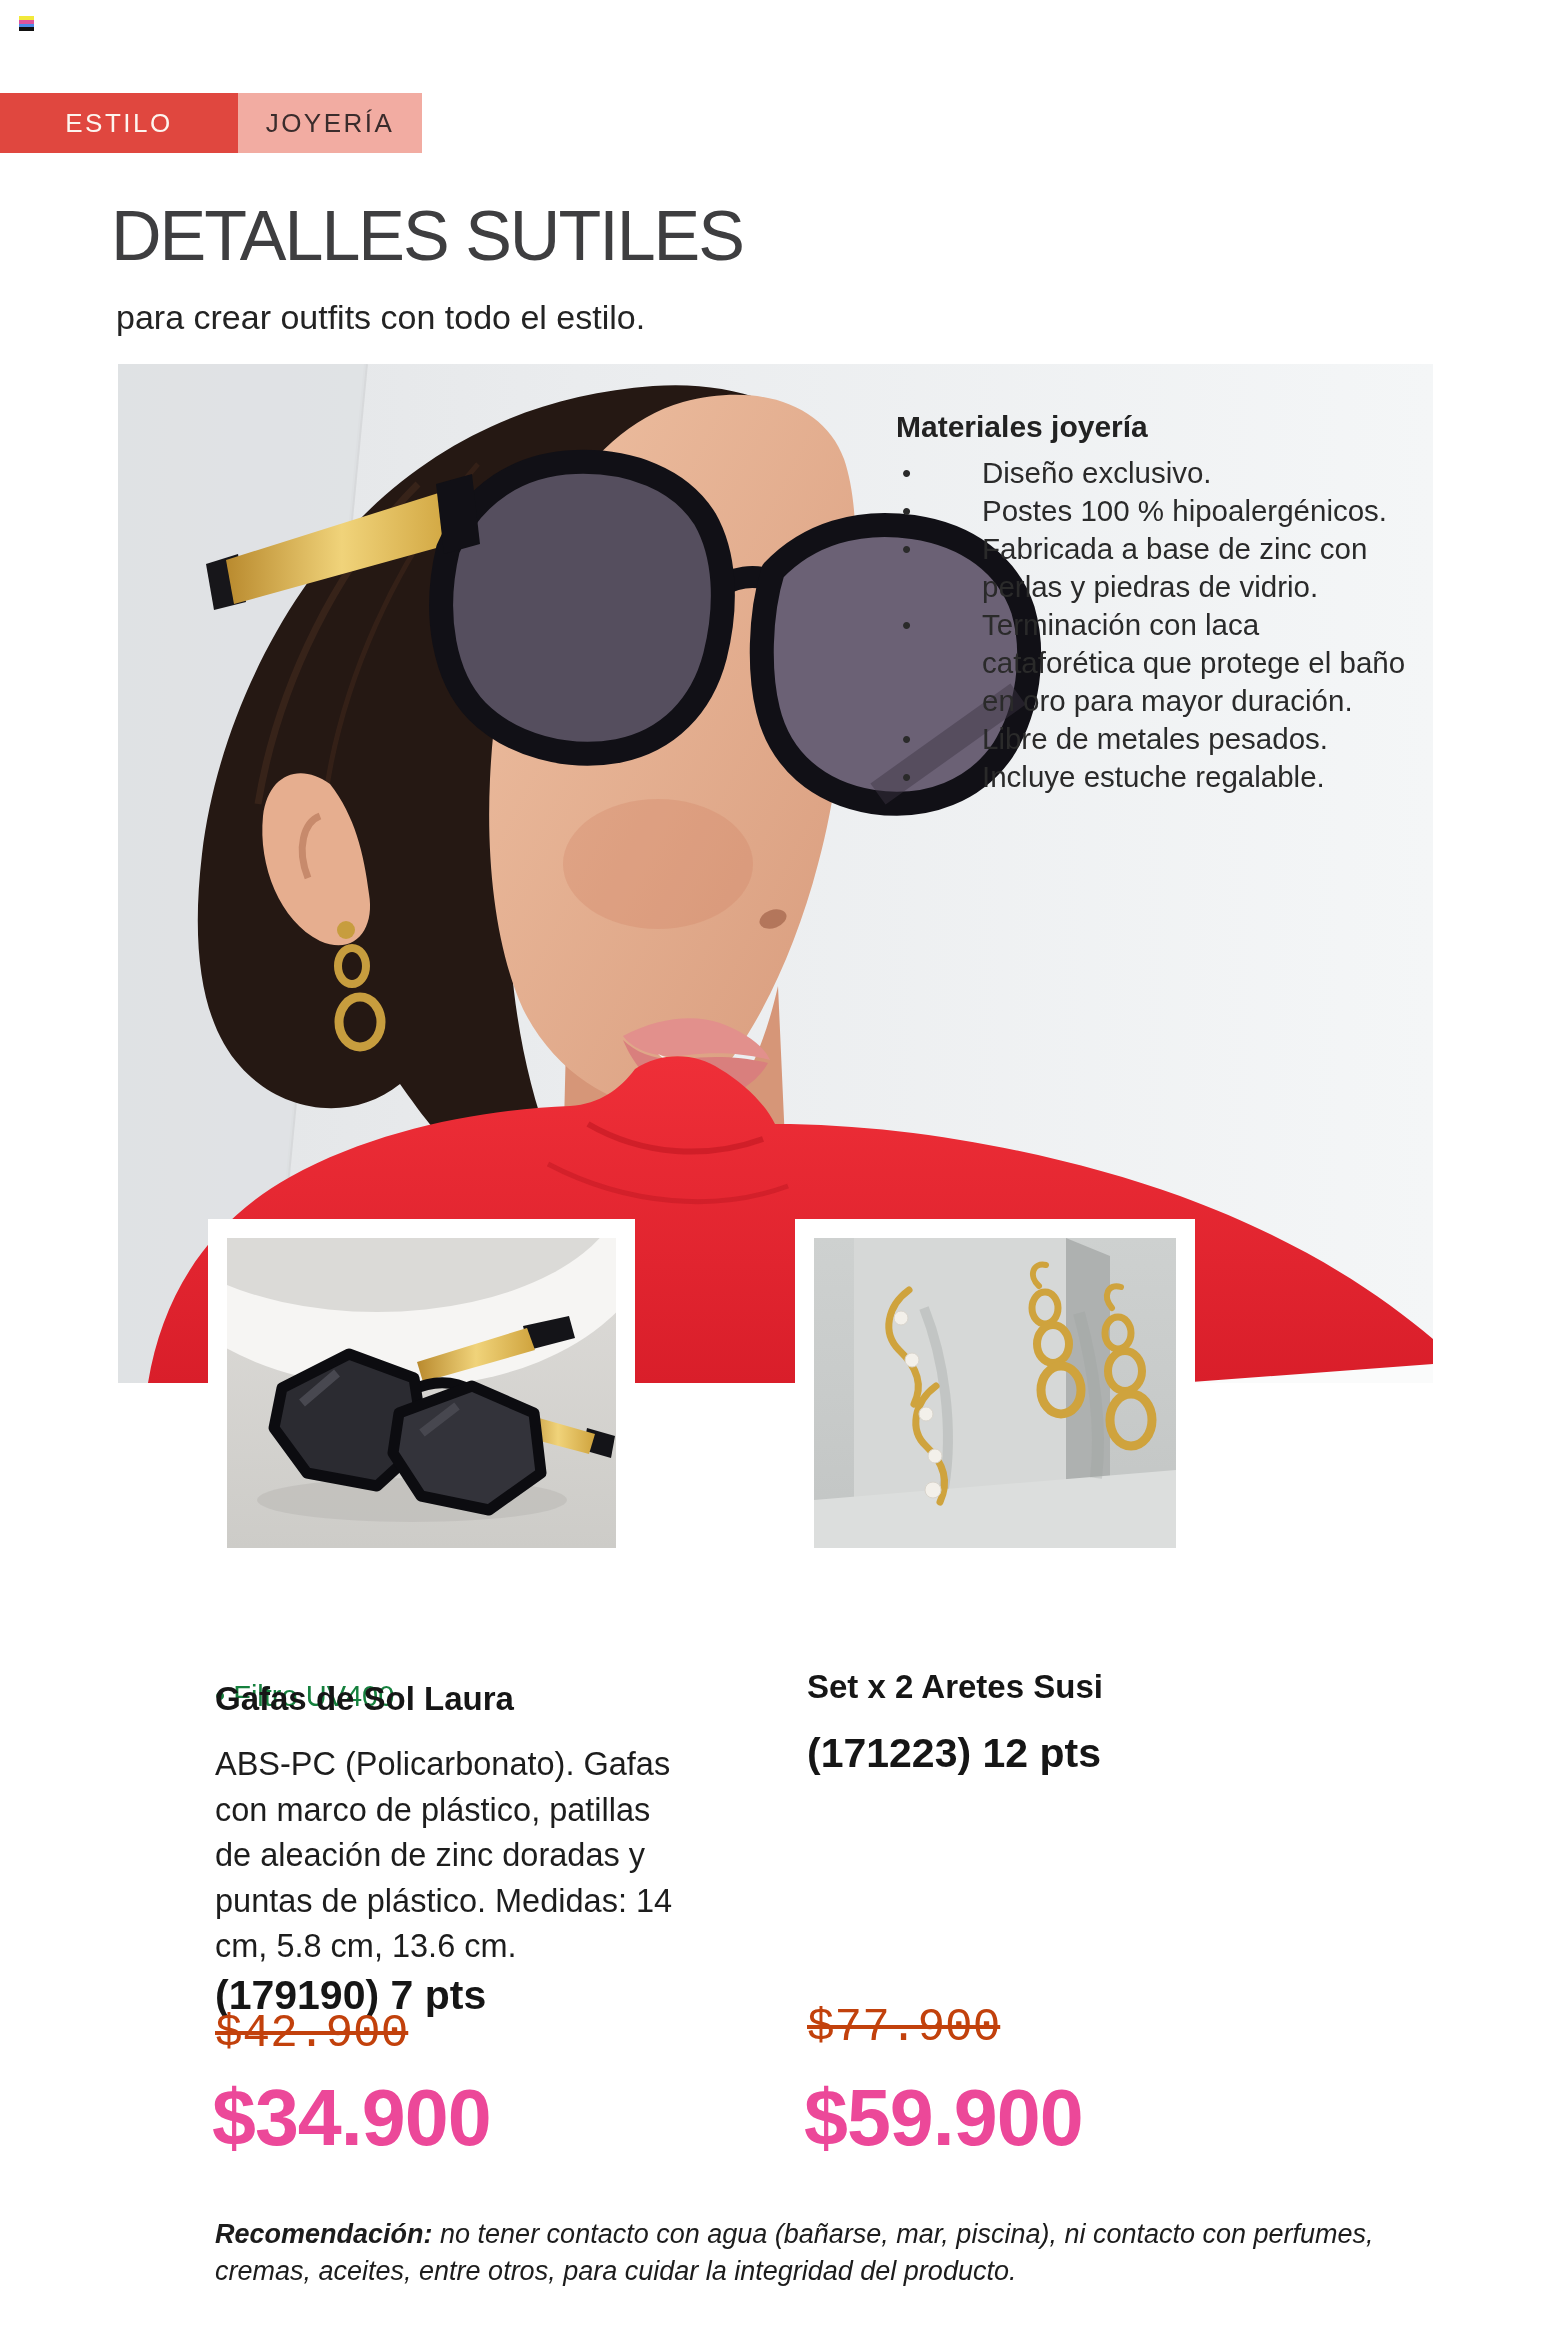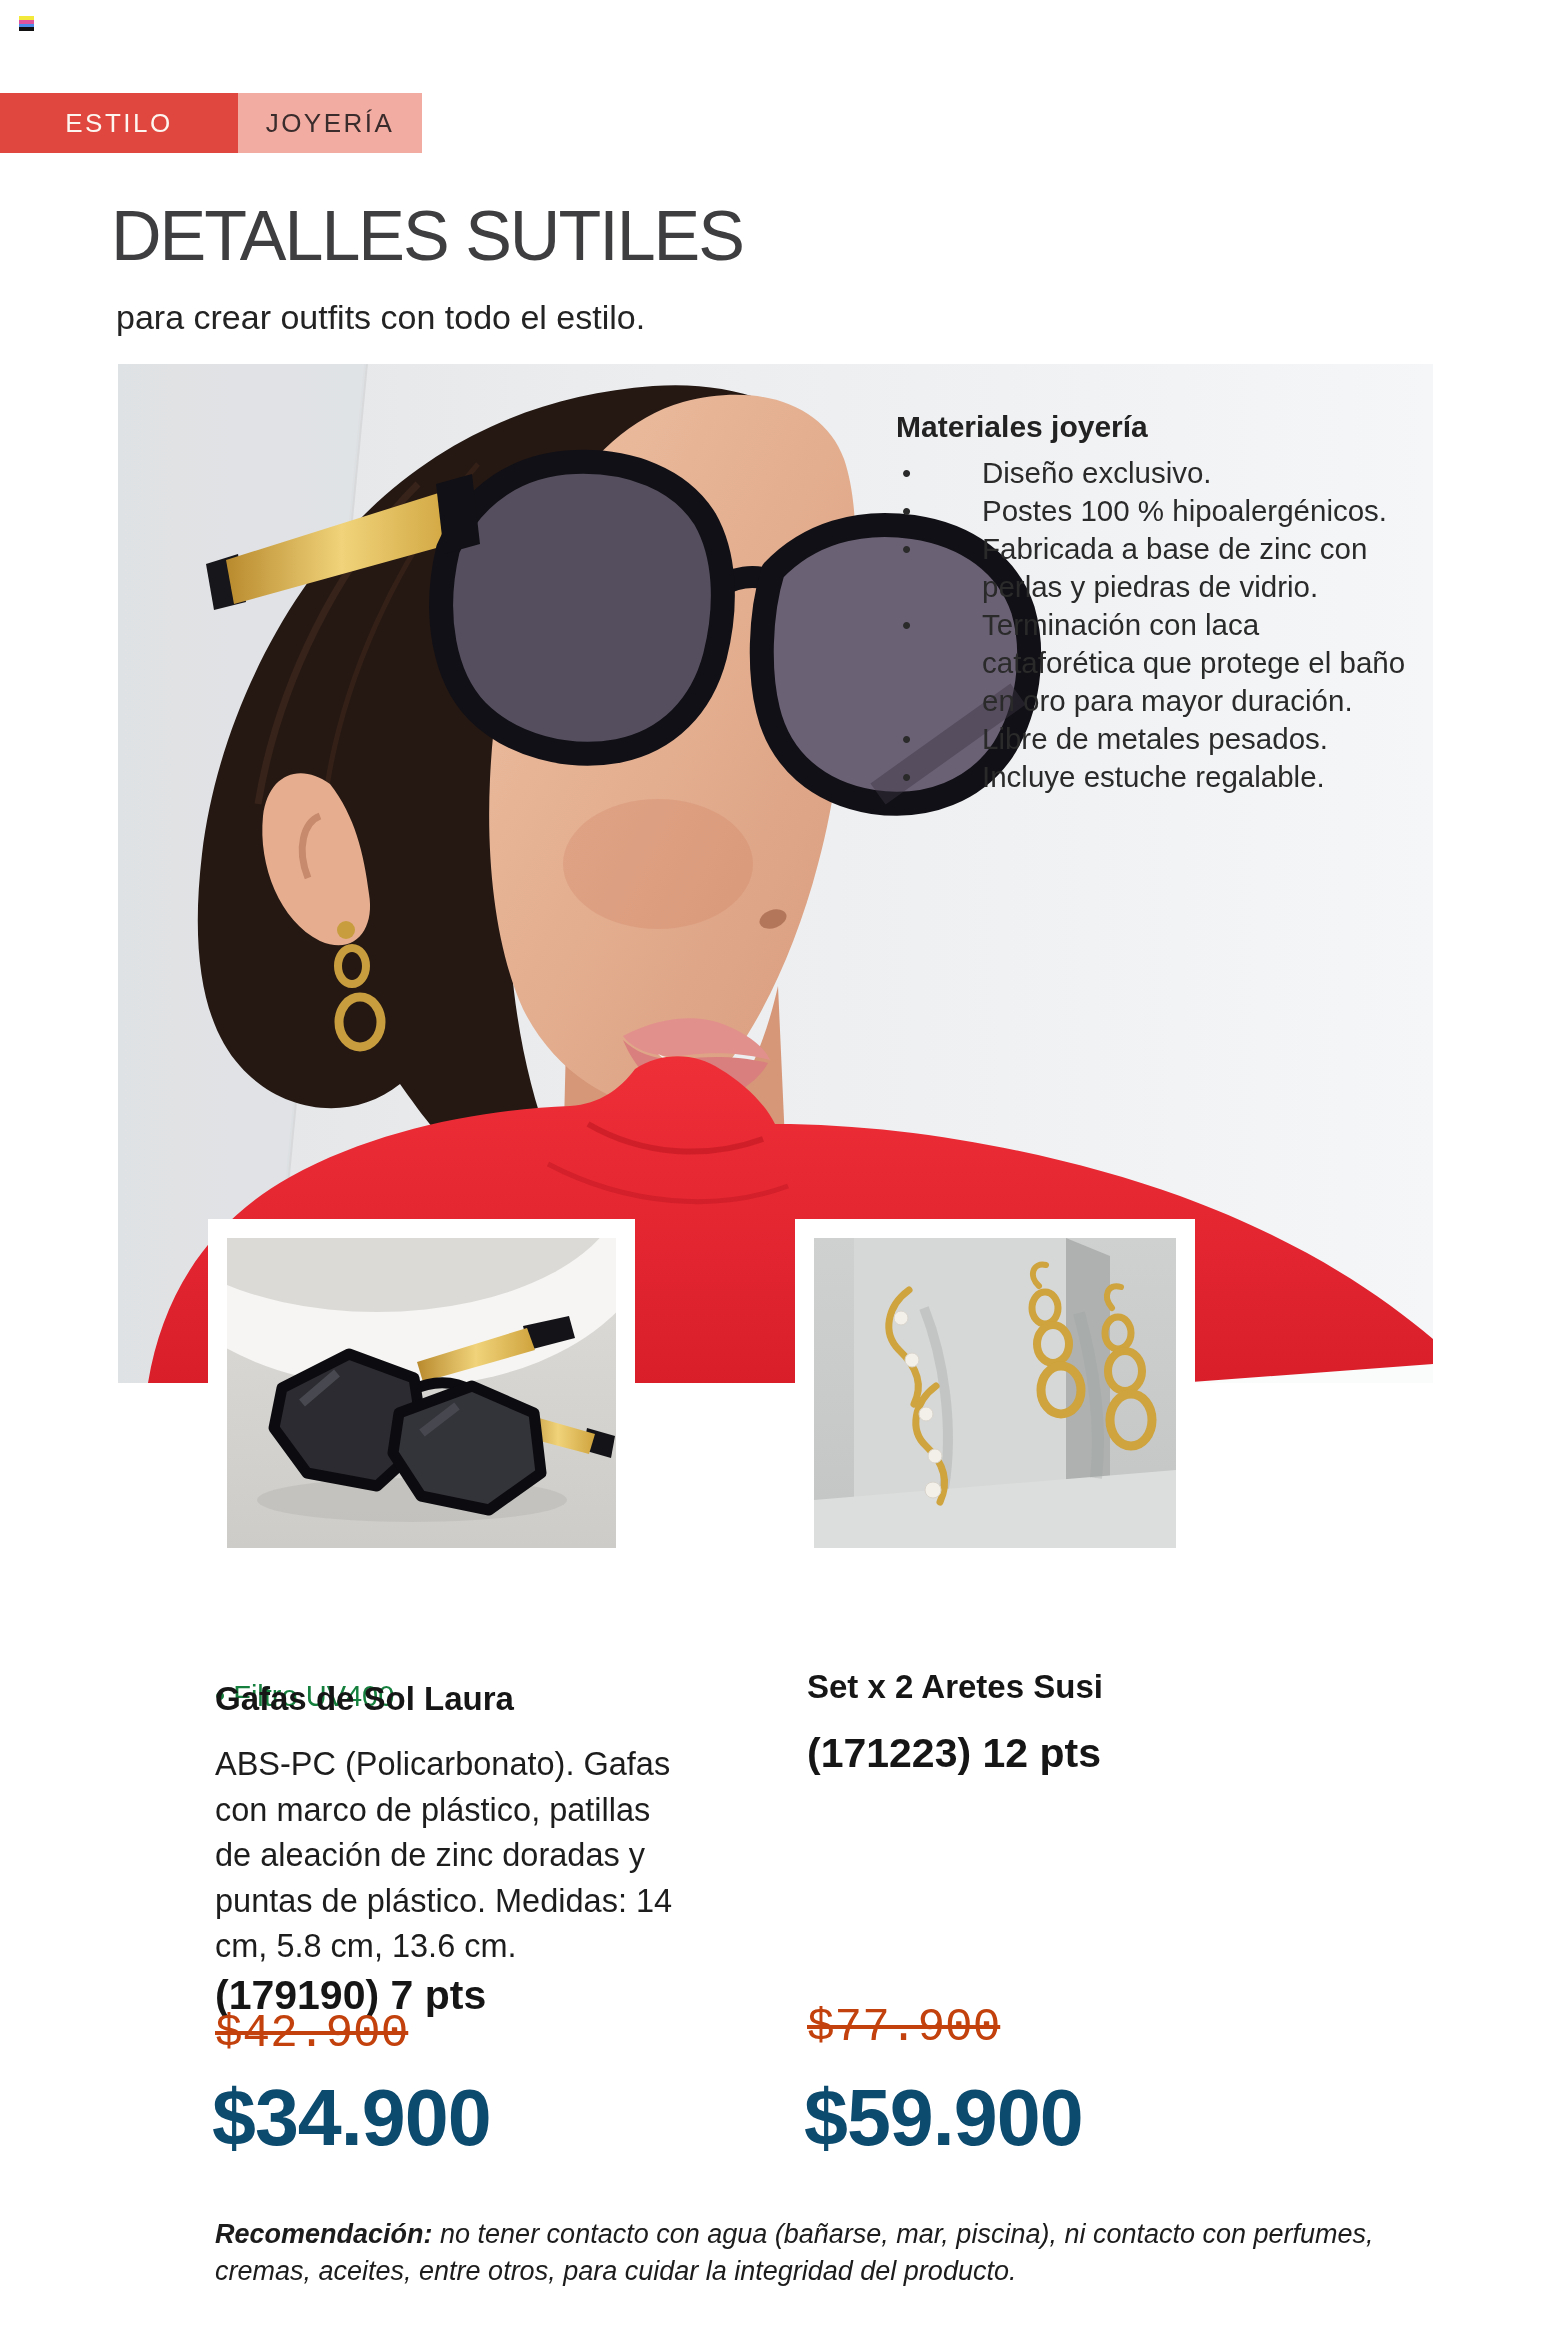--- a/index.html
+++ b/index.html
@@ -44,21 +44,21 @@
   .prod-1{left:215px;top:1680px;width:458px;}
   .prod-2{left:807px;top:1668px;width:520px;}
   .prod .pname{font-size:33px;font-weight:700;margin:0 0 24px 0;color:#161616;}
   .prod .pdesc{font-size:32.5px;line-height:45.5px;margin:0;color:#1d1d1d;}
   .prod .pcode{font-size:41px;font-weight:700;margin:2px 0 0 0;color:#161616;}
 
   .price-old{position:absolute;font-size:46px;color:#c2410c;text-decoration:line-through;
     text-decoration-thickness:4px;font-family:Liberation Mono, monospace;}
   .price-old-1{left:215px;top:2008px;}
   .price-old-2{left:807px;top:2002px;}
-  .price-new{position:absolute;font-size:79px;font-weight:800;letter-spacing:-1px;color:#0c4a6e;}
+  .price-new{position:absolute;font-size:79px;font-weight:800;letter-spacing:-1px;color:#ec4899;}
   .price-new-1{left:212px;top:2072px;}
   .price-new-2{left:804px;top:2072px;}
 
   .footer-note{position:absolute;left:215px;top:2216px;width:1220px;font-size:27px;
     line-height:37px;font-style:italic;color:#1c1c1c;}
   .footer-note b{font-weight:700;}
 </style>
 </head>
 <body>
 

